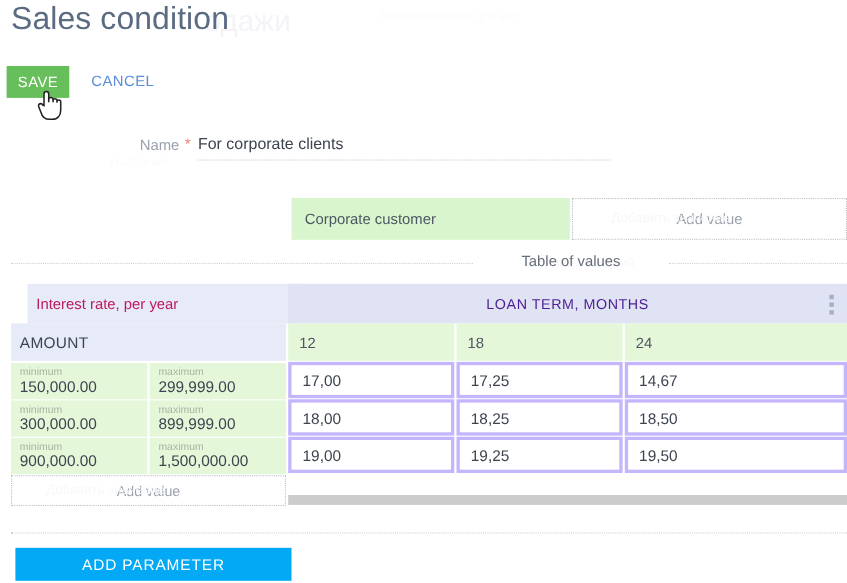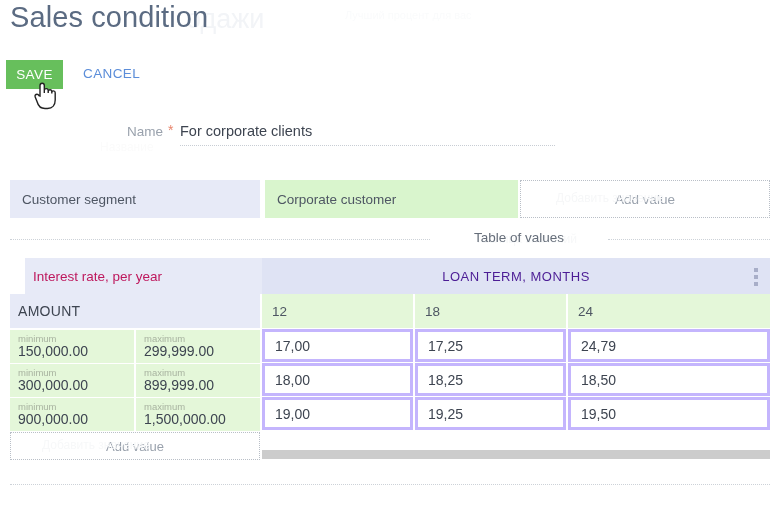--- a/index.html
+++ b/index.html
@@ -289,21 +289,20 @@
              L2.2 17 C1.6 15.4 2.6 14.2 4 14.2 C4.9 14.2 5.6 14.7 6 15.6 Z" fill="#ffffff" stroke="#222222" stroke-width="1.4"></path>
   </svg>
 
   <div class="name-ghost">Название</div>
   <div class="name-label">Name</div>
   <div class="req-star">*</div>
   <div class="name-value">For corporate clients</div>
   <div class="name-underline"></div>
 
   <div class="seg-row">
-    <div class="seg-name">Customer segment</div>
     <div class="seg-value">Corporate customer</div>
     <div class="seg-add">Add value</div>
     <div class="seg-add-ghost">Добавить значение</div>
   </div>
 
   <div class="tov-line-left"></div>
   <div class="tov-ghost">Таблица значений</div>
   <div class="tov-label">Table of values</div>
   <div class="tov-line-right"></div>
 
@@ -329,21 +328,21 @@
     <div class="amt-cell" style="left:0;top:72px;width:124px;">
       <span class="amt-cap">minimum</span>
       <span class="amt-val">150,000.00</span>
     </div>
     <div class="amt-cell" style="left:126px;top:72px;width:124px;">
       <span class="amt-cap">maximum</span>
       <span class="amt-val">299,999.00</span>
     </div>
     <div class="rate-cell" style="left:252px;top:71px;width:151px;">17,00</div>
     <div class="rate-cell" style="left:405px;top:71px;width:151px;">17,25</div>
-    <div class="rate-cell" style="left:558px;top:71px;width:202px;">24,79</div>
+    <div class="rate-cell" style="left:558px;top:71px;width:202px;">14,67</div>
 
     <div class="amt-cell" style="left:0;top:106px;width:124px;">
       <span class="amt-cap">minimum</span>
       <span class="amt-val">300,000.00</span>
     </div>
     <div class="amt-cell" style="left:126px;top:106px;width:124px;">
       <span class="amt-cap">maximum</span>
       <span class="amt-val">899,999.00</span>
     </div>
     <div class="rate-cell" style="left:252px;top:105px;width:151px;">18,00</div>
@@ -364,14 +363,15 @@
 
     <div class="vt-add">Add value</div>
     <div class="vt-add-ghost">Добавить значение</div>
 
     <div class="hscroll-track">
       <div class="hscroll-thumb"></div>
     </div>
   </div>
 
   <div class="foot-line"></div>
+  <button class="add-param-btn">ADD PARAMETER</button>
 
 </div>
 
 </body></html>

